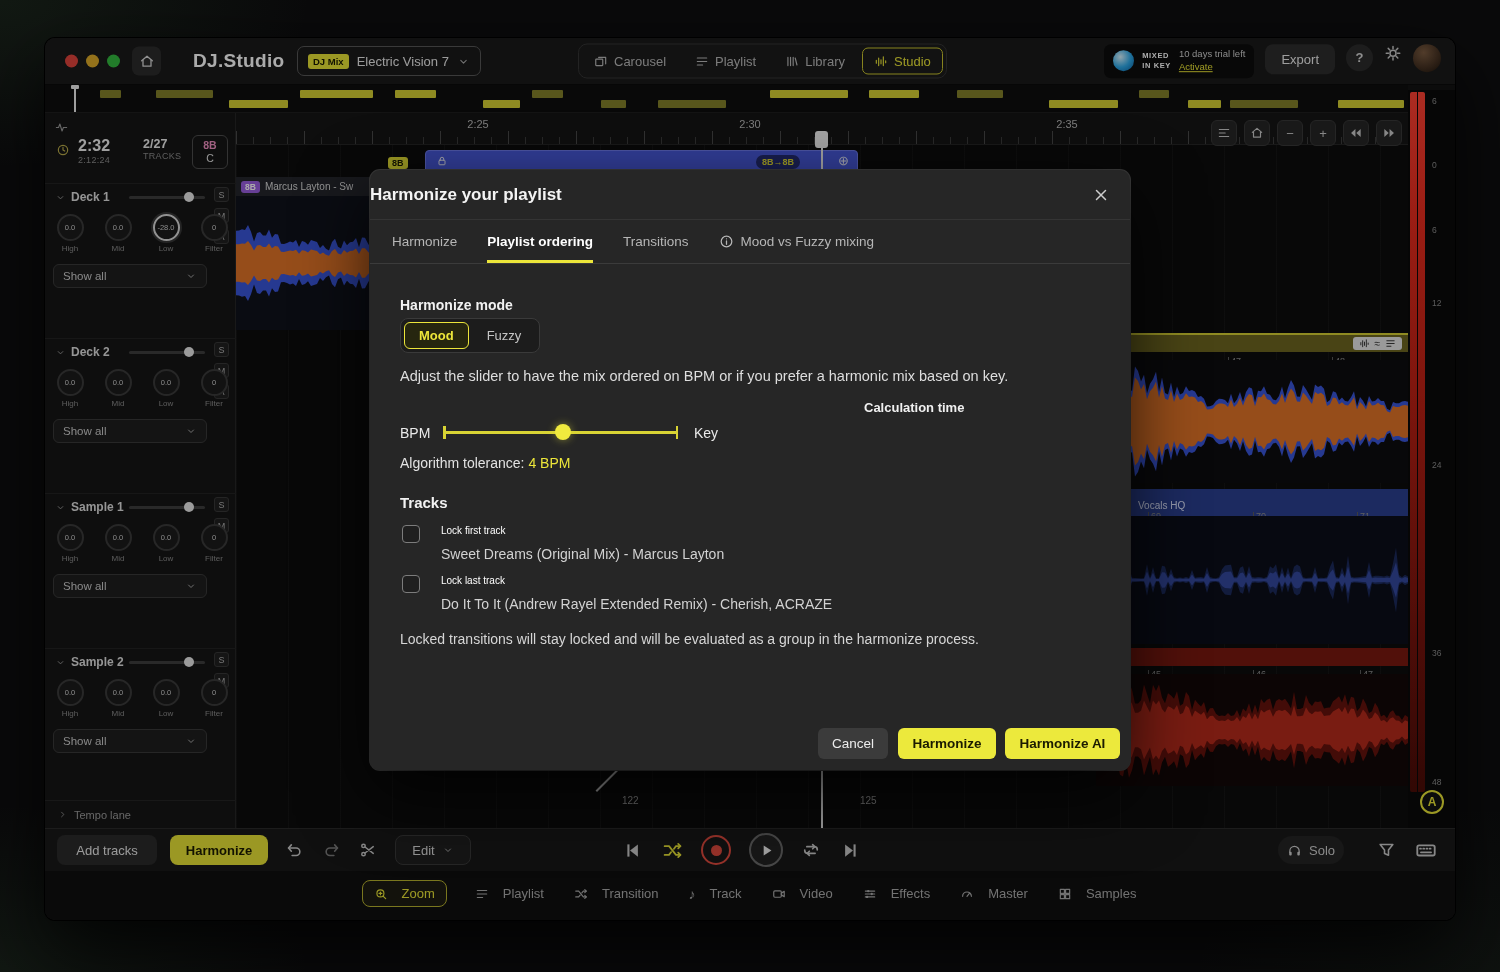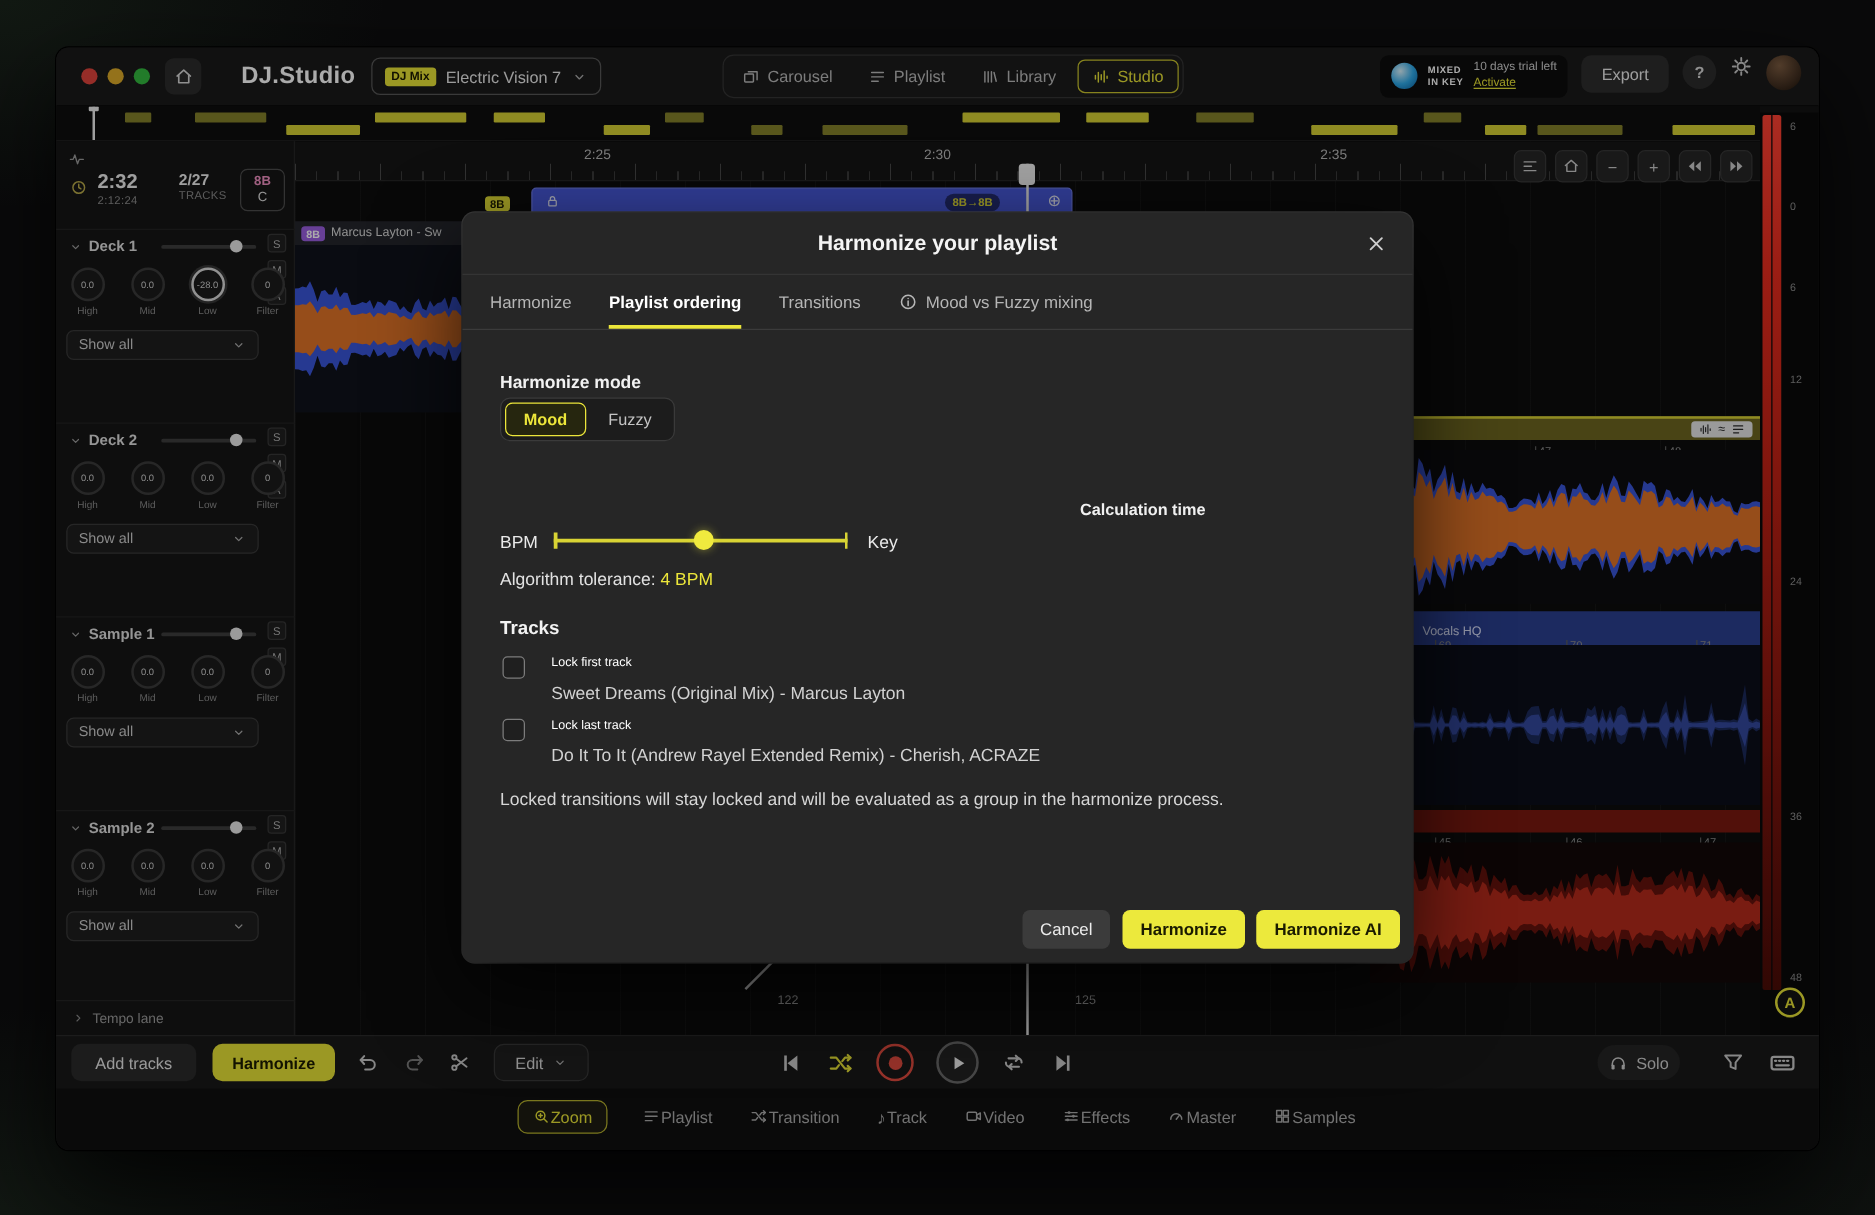--- a/index.html
+++ b/index.html
@@ -121,28 +121,28 @@
 .automix{color:#e8e337}
 .recbtn{width:30px;height:30px;border-radius:50%;border:2px solid #e14b3f;display:flex;align-items:center;justify-content:center}
 .recbtn i{width:11px;height:11px;border-radius:50%;background:#e14b3f;display:block}
 .playbtn{width:34px;height:34px;border-radius:50%;border:2px solid #6b6b6b;background:#232323;color:#f0f0f0;display:flex;align-items:center;justify-content:center}
 .solobtn{left:1233px;width:66px;height:28px;border-radius:14px;background:#242424;display:flex;align-items:center;justify-content:center;gap:7px;color:#cecece;font-size:13px}
 .fx1{left:1332px}.fx2{left:1370px}
 
 
 .botbar{position:absolute;left:0;top:833px;width:100%;height:49px;background:#101010}
 .bottabs{position:absolute;left:0;top:9px;width:100%;display:flex;justify-content:center;align-items:center;gap:26px}
-.btab{display:flex;align-items:flex-start;gap:1px;color:#ababab;font-size:13px;padding:5px 2px;white-space:nowrap}
+.btab{display:flex;align-items:center;gap:14px;color:#ababab;font-size:13px;padding:5px 2px;white-space:nowrap}
 .btab.active{color:#e8e337;border:1px solid #b7b22e;border-radius:8px;padding:5px 11px;background:rgba(232,227,55,.06)}
 
 
 .dim{position:absolute;inset:0;background:rgba(0,0,0,.33);z-index:40}
 .modal{position:absolute;left:325px;top:132px;width:760px;height:600px;background:#262626;border-radius:10px;z-index:50;box-shadow:0 24px 70px rgba(0,0,0,.75),0 0 0 1px #3a3a3a}
 .m-head{position:relative;height:50px;border-bottom:1px solid #343434}
-.m-title{position:absolute;left:0;right:0;top:15px;text-align:center;font-size:17px;font-weight:bold;color:#f4f4f4}
+.m-title{position:absolute;left:0;right:0;top:15px;text-align:left;font-size:17px;font-weight:bold;color:#f4f4f4}
 .m-close{position:absolute;right:18px;top:14px;width:22px;height:22px;color:#cdcdcd;display:flex;align-items:center;justify-content:center}
 .m-tabs{display:flex;align-items:stretch;gap:30px;height:44px;border-bottom:1px solid #3b3b3b;padding-left:22px}
 .m-tab{display:flex;align-items:center;gap:7px;font-size:13.5px;color:#b6b6b6;border-bottom:3px solid transparent;padding-top:2px}
 .m-tab.active{color:#fff;border-bottom-color:#ece63a;font-weight:bold}
 .m-body{position:absolute;left:0;top:95px;width:100%;bottom:0}
 .m-body>*{position:absolute}
 .h-mode{left:30px;top:32px;font-size:14px;font-weight:bold;color:#f2f2f2}
 .toggle{left:30px;top:53px;display:flex;gap:3px;background:#1c1c1c;border:1px solid #3a3a3a;border-radius:8px;padding:3px}
 .tg{font-size:13px;padding:5px 14px;border-radius:6px;border:1px solid transparent;color:#c4c4c4}
 .tg.on{border-color:#ece63a;color:#ece63a;background:#26260f;font-weight:bold}
@@ -863,20 +863,21 @@
           </svg>
           <span>Mood vs Fuzzy mixing</span>
         </div>
     </div>
     <div class="m-body">
       <div class="h-mode">Harmonize mode</div>
       <div class="toggle">
         <div class="tg on">Mood</div>
         <div class="tg">Fuzzy</div>
       </div>
+      <div class="m-desc">Adjust the slider to have the mix ordered on BPM or if you prefer a harmonic mix based on key.</div>
 
       <div class="sl-left">BPM</div>
       <div class="sliderbox">
         <div class="sl-cap" style="left:0"></div>
         <div class="sl-track"></div>
         <div class="sl-cap" style="right:0"></div>
         <div class="sl-handle"></div>
       </div>
       <div class="sl-right">Key</div>
       <div class="tol"><span>Algorithm tolerance:</span> <b>4 BPM</b></div>

